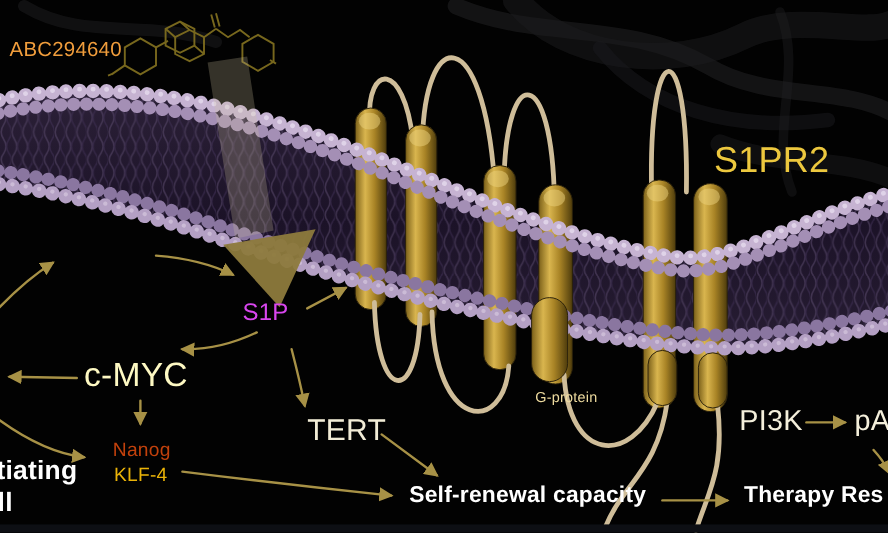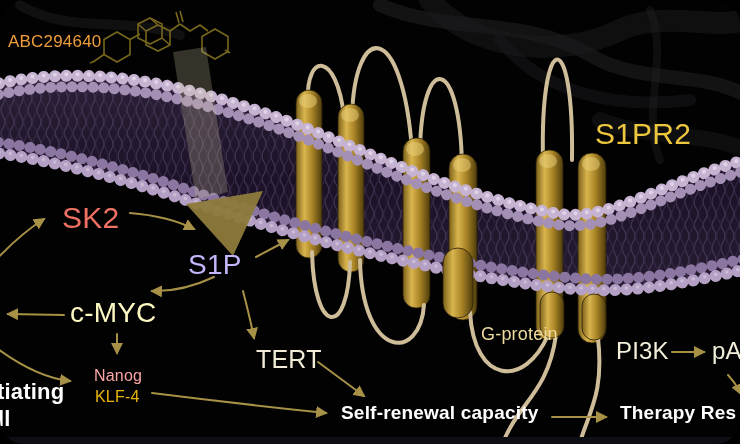--- a/index.html
+++ b/index.html
@@ -1,18 +1,18 @@
 <!DOCTYPE html>
 <html><head>
 <meta charset="utf-8">
 <style>
   html,body{margin:0;padding:0;background:#000;}
   .stage{
     position:relative;width:740px;height:444px;background:#020202;
-    overflow:hidden;font-family:"Liberation Sans",sans-serif;border-radius:24px;
+    overflow:hidden;font-family:"Liberation Sans",sans-serif;
   }
   .stage svg{position:absolute;left:0;top:0;}
   .lbl{position:absolute;line-height:1;white-space:nowrap;letter-spacing:0.2px;}
   .lbl.bold{font-weight:700;}
 </style>
 </head>
 <body>
 
 <div class="stage">
 
@@ -131,28 +131,27 @@
     <path d="M318,362 L364,396" marker-end="url(#ah)"></path>
     <path d="M552,417 L606,417" marker-end="url(#ah)"></path>
     <path d="M672,352 L704,352" marker-end="url(#ah)"></path>
     <path d="M728,375 Q737,385 741,394" marker-end="url(#ah)"></path>
   </g>
 
   <rect x="0" y="437" width="740" height="7" fill="#0d0f14"></rect>
 </svg>
 
 <div class="lbl" style="left:8px;top:33px;font-size:17px;color:#f09d3c;">ABC294640</div>
-<div class="lbl" style="left:62px;top:203px;font-size:30px;color:#ee7164;">SK2</div>
-<div class="lbl" style="left:188px;top:251px;font-size:28px;color:#c4b5fd;">S1P</div>
+<div class="lbl" style="left:202px;top:251px;font-size:20px;color:#d946ef;">S1P</div>
 <div class="lbl" style="left:70px;top:299px;font-size:28px;color:#fef9c3;">c-MYC</div>
-<div class="lbl" style="left:94px;top:368px;font-size:16px;color:#fca5a5;">Nanog</div>
+<div class="lbl" style="left:94px;top:368px;font-size:16px;color:#c2410c;">Nanog</div>
 <div class="lbl" style="left:95px;top:389px;font-size:16px;color:#eab308;">KLF-4</div>
 <div class="lbl" style="left:256px;top:347px;font-size:25px;color:#f2ecd6;">TERT</div>
 <div class="lbl" style="left:595px;top:119px;font-size:30px;color:#edc83e;">S1PR2</div>
-<div class="lbl" style="left:481px;top:325px;font-size:18px;color:#eedb9f;">G-protein</div>
+<div class="lbl" style="left:446px;top:325px;font-size:12px;color:#eedb9f;">G-protein</div>
 <div class="lbl" style="left:616px;top:339px;font-size:24px;color:#f4efdb;">PI3K</div>
 <div class="lbl" style="left:712px;top:339px;font-size:24px;color:#f4efdb;">pA</div>
 <div class="lbl bold" style="left:620px;top:403px;font-size:19px;color:#ffffff;">Therapy Res</div>
 <div class="lbl bold" style="left:341px;top:403px;font-size:19px;color:#ffffff;">Self-renewal capacity</div>
 <div class="lbl bold" style="left:-3px;top:381px;font-size:22px;color:#ffffff;">tiating</div>
 <div class="lbl bold" style="left:-2px;top:408px;font-size:22px;color:#ffffff;">ll</div>
 
 </div>
 
 </body></html>

